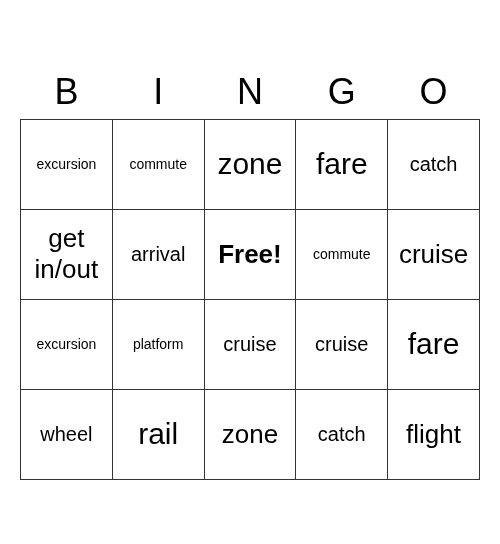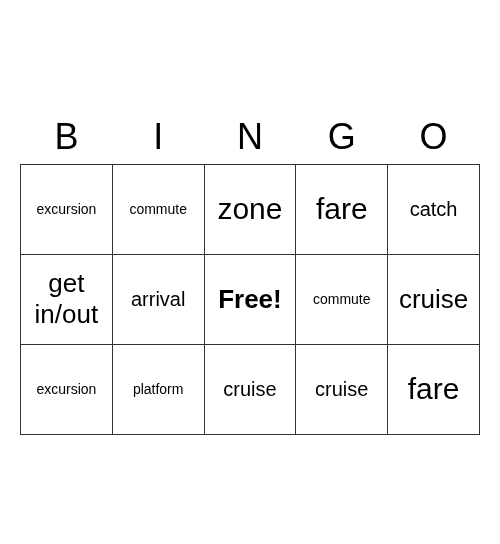--- a/index.html
+++ b/index.html
@@ -89,14 +89,21 @@
         <td class="bingo-cell text-small">commute</td>
         <td class="bingo-cell text-large">cruise</td>
       </tr>
       <tr>
         <td class="bingo-cell text-small">excursion</td>
         <td class="bingo-cell text-small">platform</td>
         <td class="bingo-cell text-medium">cruise</td>
         <td class="bingo-cell text-medium">cruise</td>
         <td class="bingo-cell text-xlarge">fare</td>
       </tr>
+      <tr>
+        <td class="bingo-cell text-medium">wheel</td>
+        <td class="bingo-cell text-xlarge">rail</td>
+        <td class="bingo-cell text-large">zone</td>
+        <td class="bingo-cell text-medium">catch</td>
+        <td class="bingo-cell text-large">flight</td>
+      </tr>
     </tbody>
 </table>
 
 </body></html>

